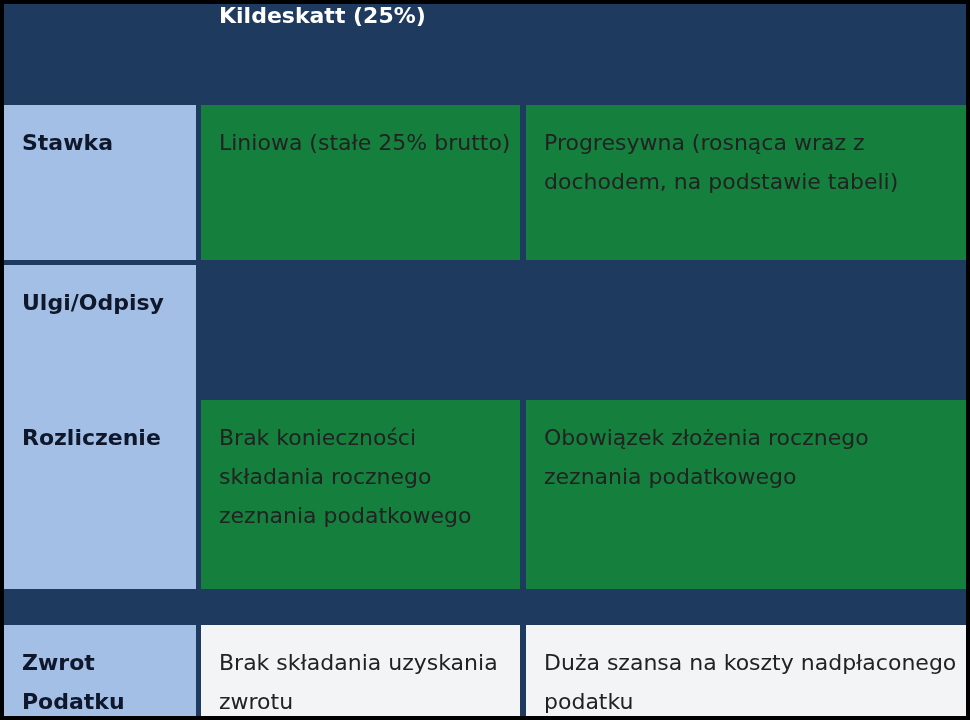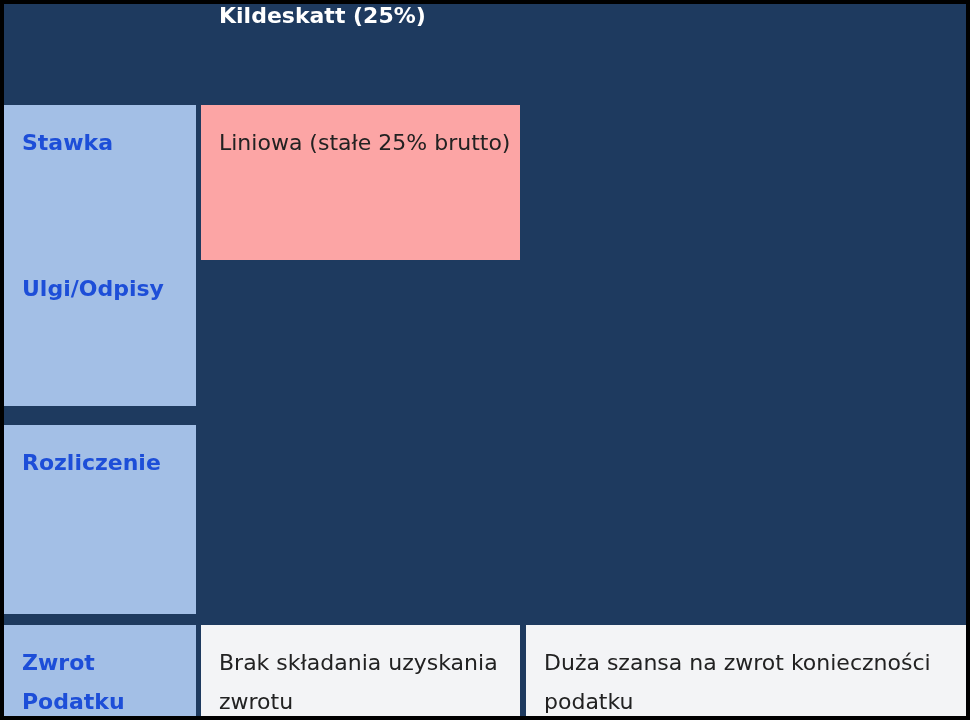--- a/index.html
+++ b/index.html
@@ -26,51 +26,60 @@
     .hdr {
       color: #ffffff;
       font-weight: bold;
       font-size: 22px;
       line-height: 28px;
       padding-top: 0;
       top: -2px;
     }
     .label {
       background: #a3bfe6;
-      color: #1d4ed8;
+      color: #0f172a;
       font-weight: bold;
       font-size: 22px;
     }
-    .val { background: #fca5a5; }
+    .val { background: #15803d; }
     .val.last { background: #f3f4f6; }
     .val b { font-weight: bold; color: #111; }
     .c0 { left: 0; width: 192px; }
     .c1 { left: 197px; width: 319px; padding-left: 18px; }
     .c2 { left: 522px; width: 440px; padding-left: 18px; }
     .r1 { top: 101px; height: 155px; }
-    .r2 { top: 247px; height: 155px; }
-    .r3 { top: 421px; height: 189px; }
+    .r2 { top: 261px; height: 155px; }
+    .r3 { top: 396px; height: 189px; }
     .r4 { top: 621px; height: 100px; }
   </style>
 </head>
 <body>
 
 <div class="frame">
 
   <div class="cell hdr c1" style="padding-left:18px;width:319px;">Kildeskatt (25%)</div>
 
   <div class="cell label c0 r1">Stawka</div>
   <div class="cell val c1 r1">
     <b></b><span>Liniowa (stałe 25% brutto)</span>
   </div>
+  <div class="cell val c2 r1">
+    <b></b><span>Progresywna (rosnąca wraz z dochodem, na podstawie tabeli)</span>
+  </div>
 
   <div class="cell label c0 r2">Ulgi/Odpisy</div>
 
   <div class="cell label c0 r3">Rozliczenie</div>
+  <div class="cell val c1 r3">
+    <b></b><span>Brak konieczności składania rocznego zeznania podatkowego</span>
+  </div>
+  <div class="cell val c2 r3">
+    <b></b><span>Obowiązek złożenia rocznego zeznania podatkowego</span>
+  </div>
 
   <div class="cell label c0 r4">Zwrot Podatku</div>
   <div class="cell val last c1 r4">
     <b></b><span>Brak składania uzyskania zwrotu</span>
   </div>
   <div class="cell val last c2 r4">
-    <b></b><span>Duża szansa na zwrot konieczności podatku</span>
+    <b></b><span>Duża szansa na koszty nadpłaconego podatku</span>
   </div>
 </div>
 
 </body></html>

